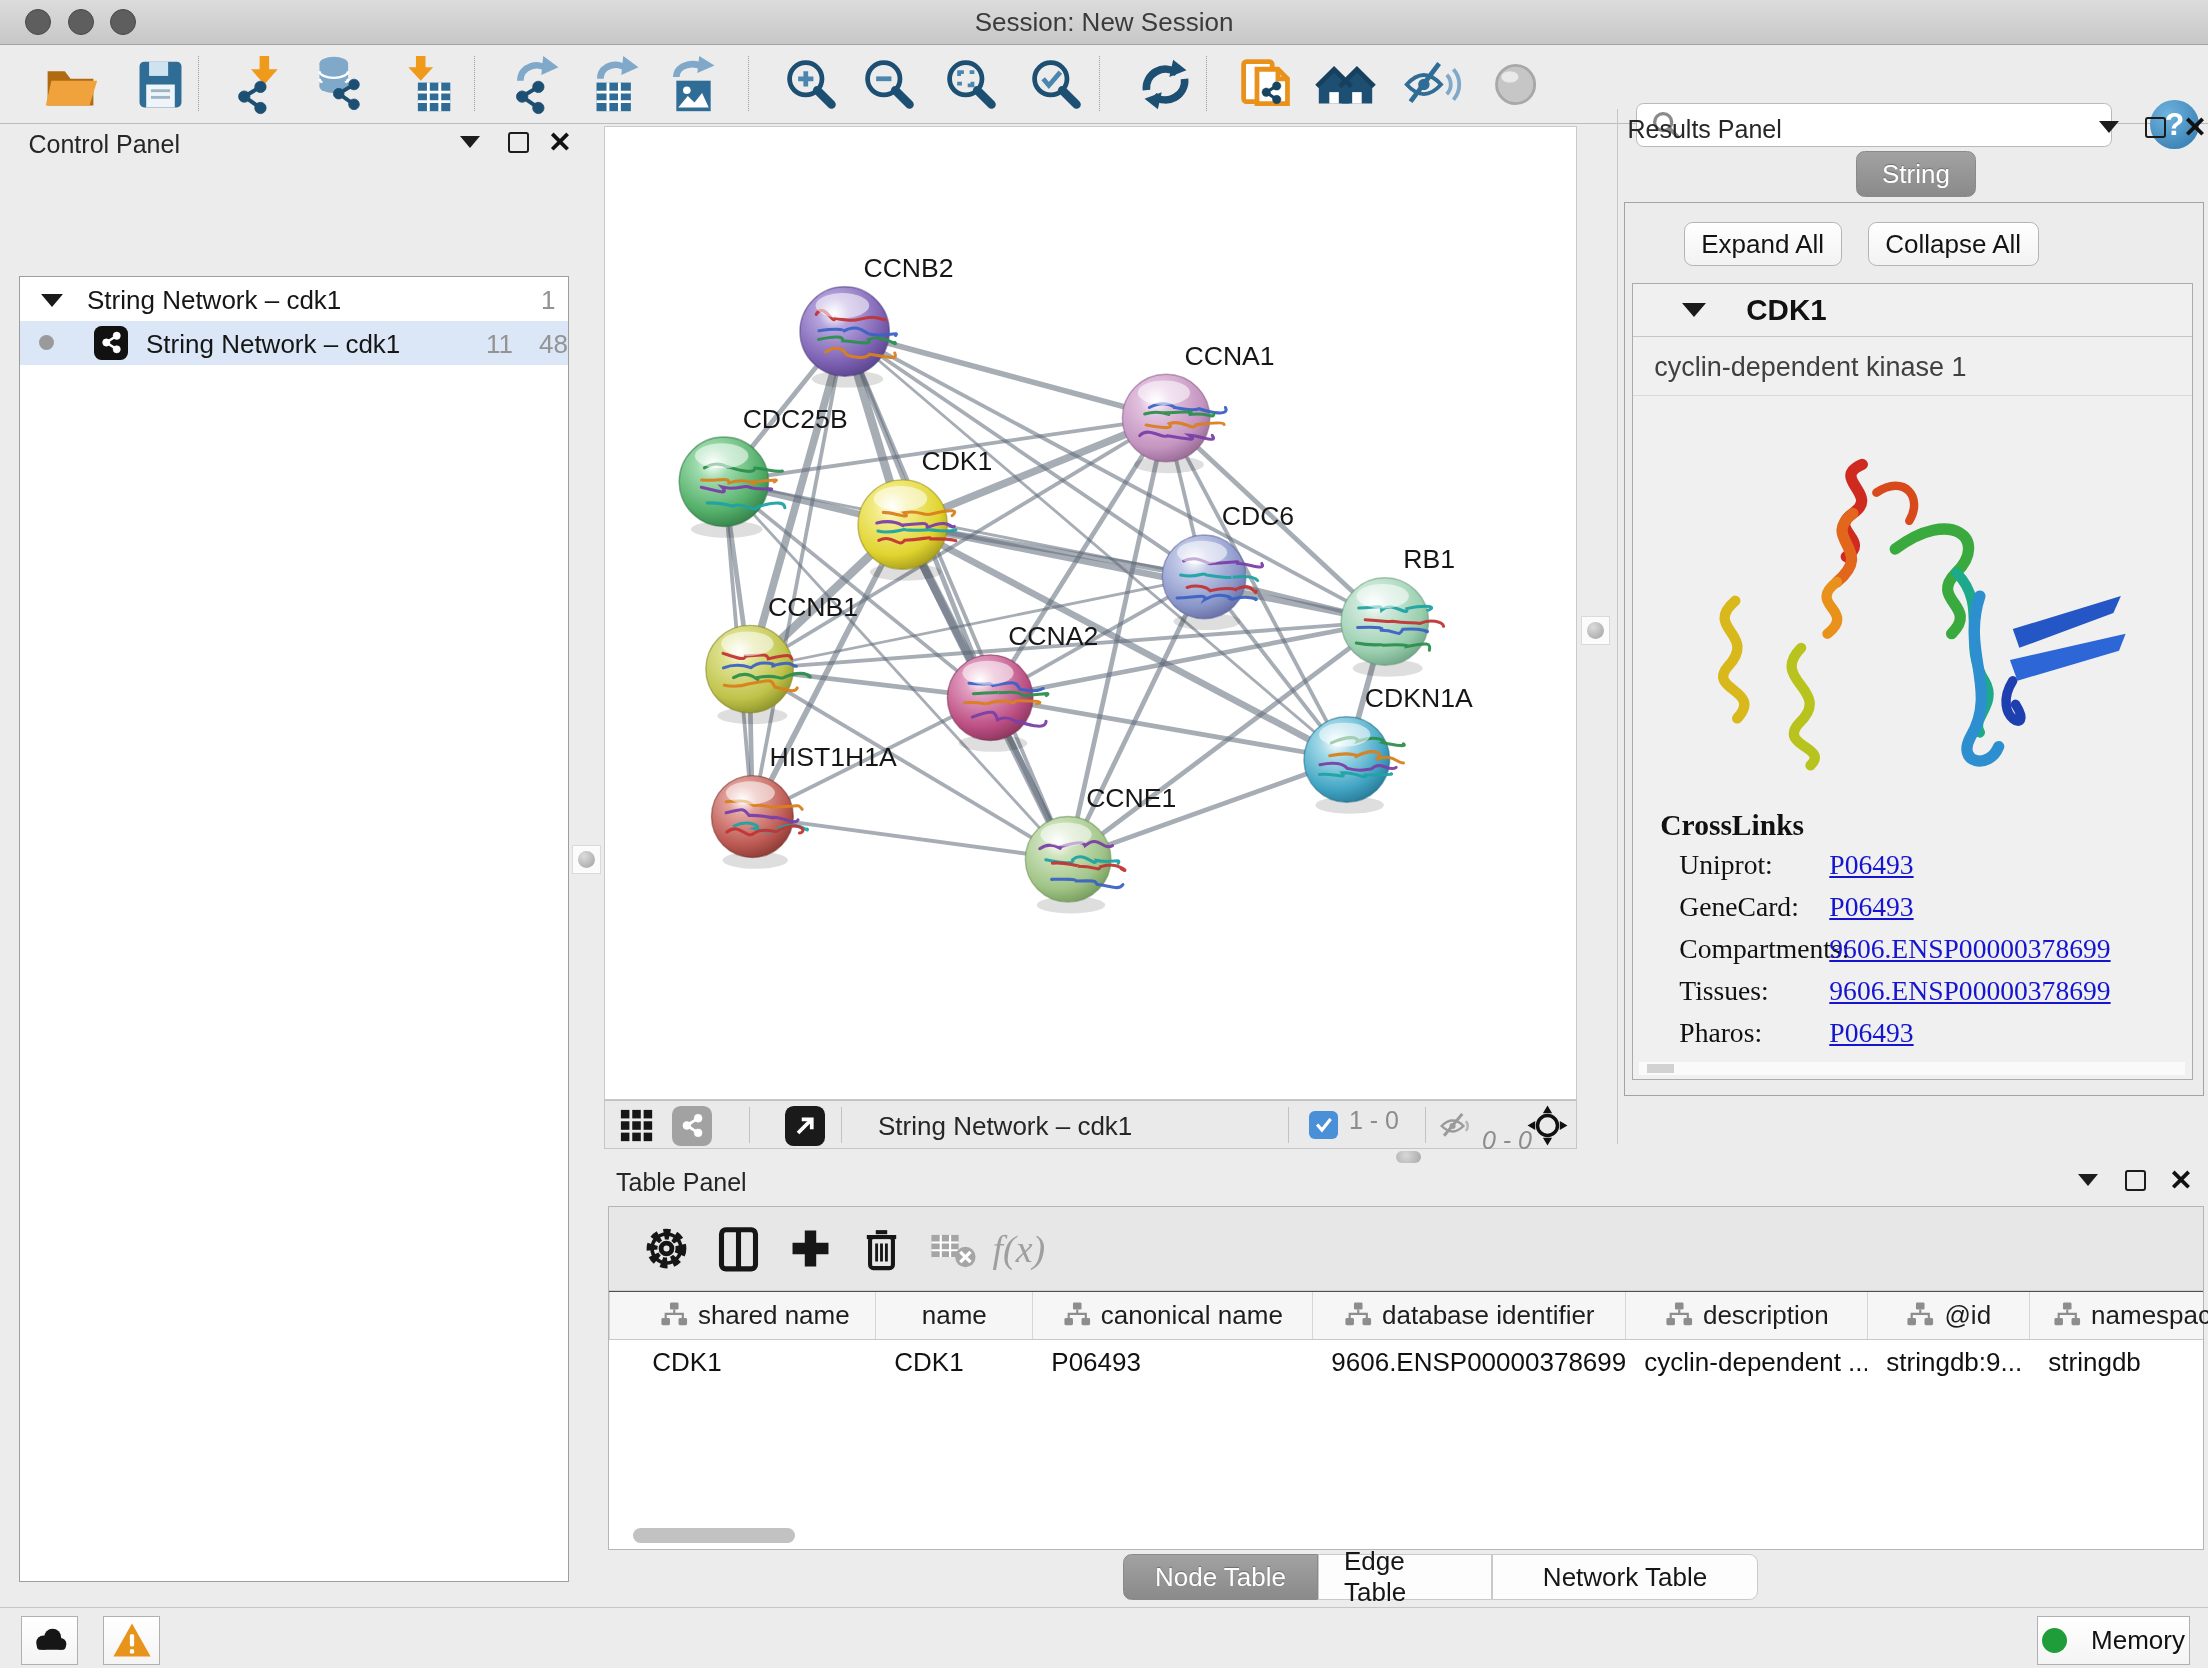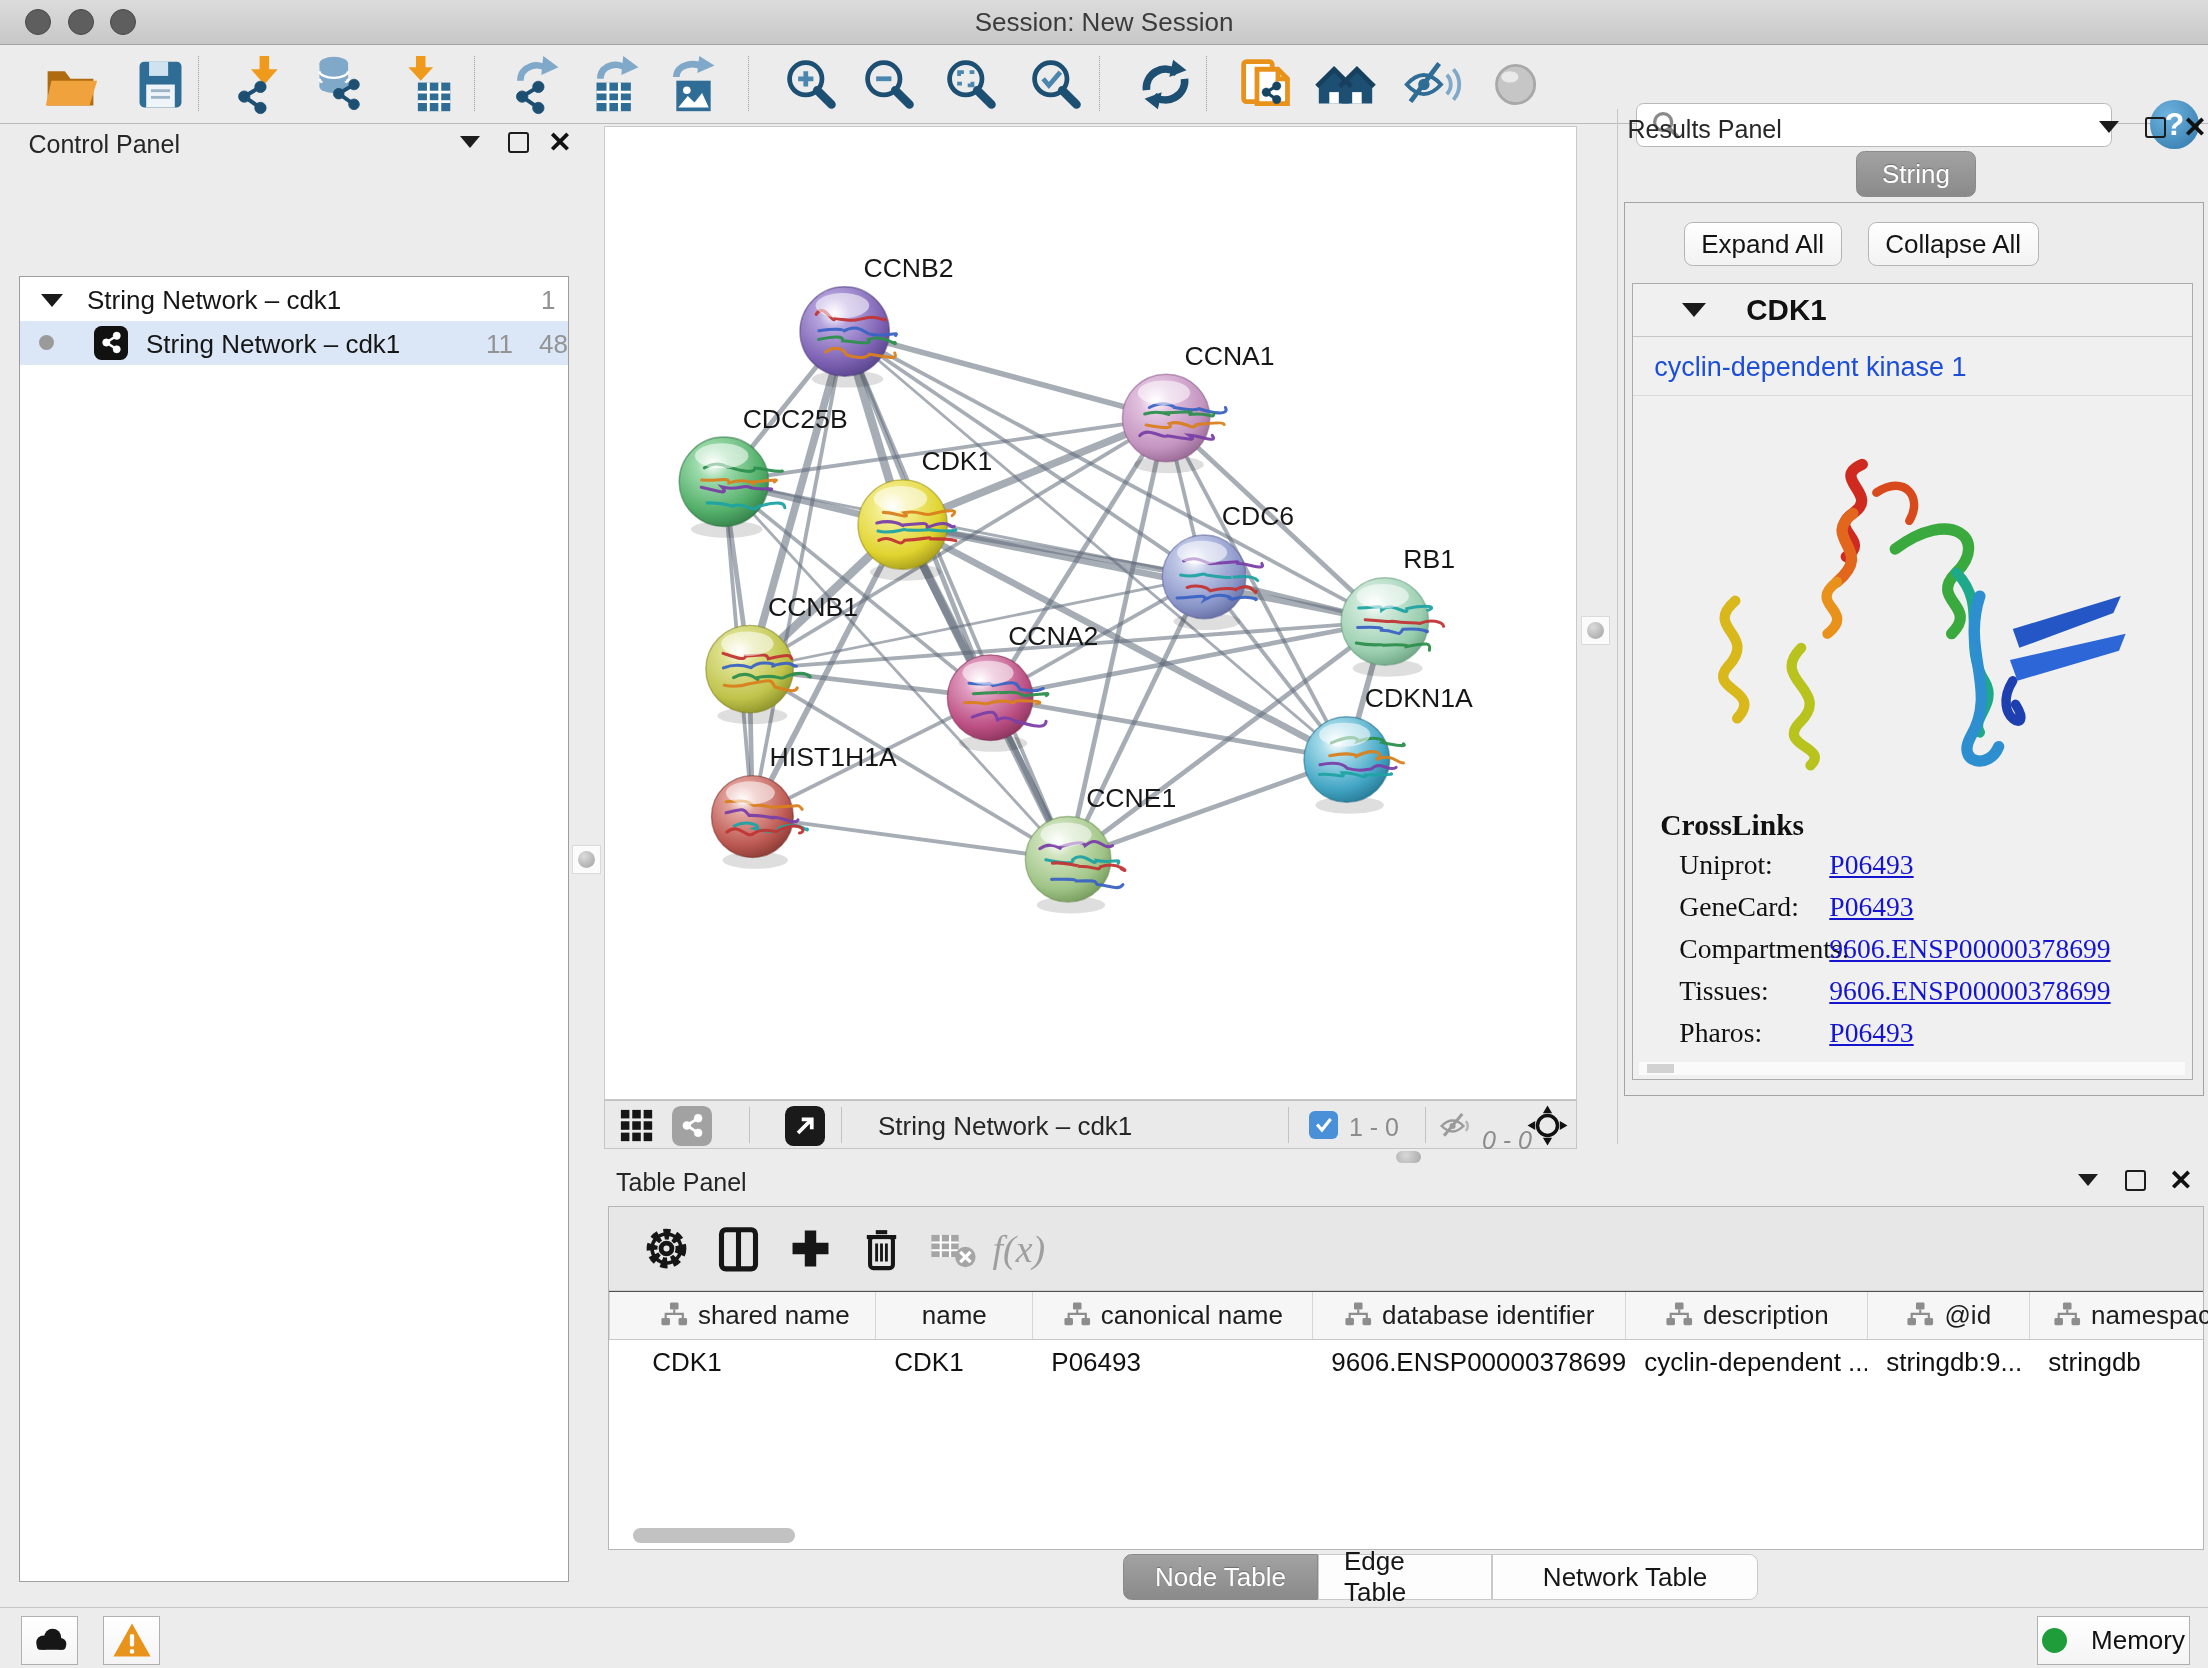--- a/index.html
+++ b/index.html
@@ -58,21 +58,21 @@
 .hbar { position:absolute; width:25px; height:12.4px; border-radius:6.7px; background:radial-gradient(circle at 40% 35%, #d8d8d8, #a8a8a8); }
 
 
 .rpanel { position:absolute; left:1617px; top:109px; width:592px; height:1035px; border-left:1px solid #c5c5c5; }
 .rp-box { position:absolute; left:5.7px; top:93px; width:580px; height:894px; background:#ececec; border:1.9px solid #a3a3a3; }
 .btn { background:linear-gradient(#ffffff,#f2f2f2); border:1px solid #b4b4b4; border-radius:8.6px; font-size:26px; color:#131313;
   display:flex; align-items:center; justify-content:center; }
 .rp-card { position:absolute; left:7.6px; top:80px; width:561px; height:797px; background:#f0f0f0; border:1.9px solid #ababab; }
 .card-head { height:53px; border-bottom:1px solid #c6c6c6; display:flex; align-items:center; }
 .protname { font-size:29.5px; font-weight:bold; color:#111; }
-.protdesc { font-size:27px; color:#1d4ed8; padding:15px 0 0 21px; height:59px; border-bottom:1px solid #d9d9d9; }
+.protdesc { font-size:27px; color:#404040; padding:15px 0 0 21px; height:59px; border-bottom:1px solid #d9d9d9; }
 .serif { font-family:"Liberation Serif", serif; }
 .xl-head { font-size:29.5px; font-weight:bold; color:#111; }
 .xl-row { position:relative; height:42px; }
 .xl-label { position:absolute; left:46px; font-size:27.6px; color:#111; }
 .xl-link { position:absolute; left:196px; font-size:27.6px; color:#1515d0; text-decoration:underline; }
 
 
 .tpanel { position:absolute; left:594px; top:1162px; width:1614px; height:445px; }
 .tp-box { position:absolute; left:14.3px; top:44px; width:1596px; height:344px; background:#fff; border:1.9px solid #b5b5b5; }
 .tp-toolbar { position:absolute; left:0; top:0; width:100%; height:84px; background:#e7e7e7; border-bottom:1px solid #cfcfcf; }
@@ -581,21 +581,21 @@
         </svg>
     </div>
     <div class="ntsep" style="left:236px;"></div>
     <div class="netname abs" style="left:273px; top:9.5px;">String Network – cdk1</div>
     <div class="ntsep" style="left:683px;"></div>
     <div class="abs" style="left:704px; top:9.5px; width:28.5px; height:28.5px; background:#4a90d9; border-radius:5.7px; display:flex; align-items:center; justify-content:center;">
       <svg width="19" height="19" viewBox="0 0 24 24">
           <path d="M4 12l6 7L21 5" stroke="#fff" stroke-width="4" fill="none"></path>
         </svg>
     </div>
-    <div class="cnttxt abs" style="left:744px; top:12px;">1 - 0</div>
+    <div class="cnttxt abs" style="left:744px; top:5px;">1 - 0</div>
     <div class="ntsep" style="left:820px;"></div>
     <svg class="abs" style="left:833px; top:7.6px;" width="34" height="34" viewBox="0 0 56 56">
       <path d="M6 28Q24 10 42 28Q24 46 6 28z" stroke="#9a9a9a" stroke-width="4" fill="none"></path>
       <circle cx="24" cy="28" r="5" fill="#9a9a9a"></circle>
         <path d="M10 44L40 8" stroke="#9a9a9a" stroke-width="5"></path>
       <path d="M46 20a12 12 0 0 1 0 16" stroke="#b5b5b5" stroke-width="4" fill="none"></path>
       </svg>
     <div class="cnttxt abs" style="left:877px; top:25px;font-style:italic;">0 - 0</div>
     <svg class="abs" style="left:921px; top:2.9px;" width="43" height="43" viewBox="0 0 56 56">
       <circle cx="28" cy="28" r="13" stroke="#111" stroke-width="4.5" fill="none"></circle>

